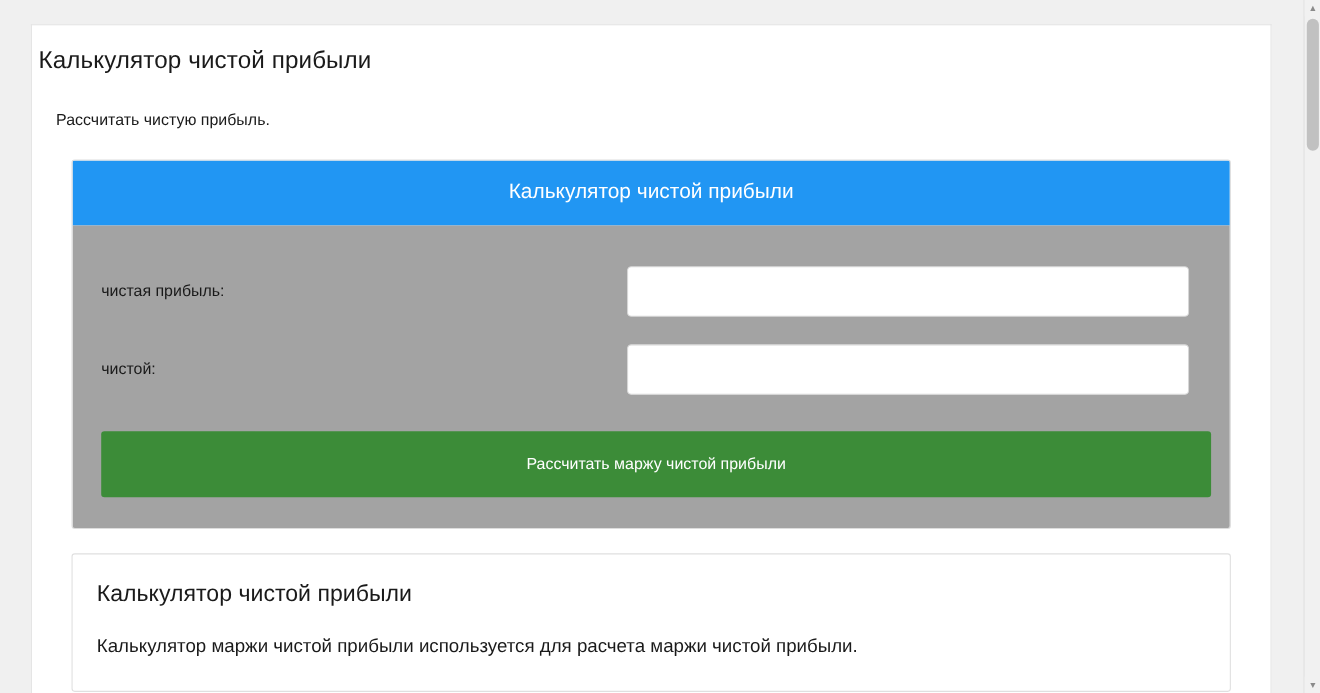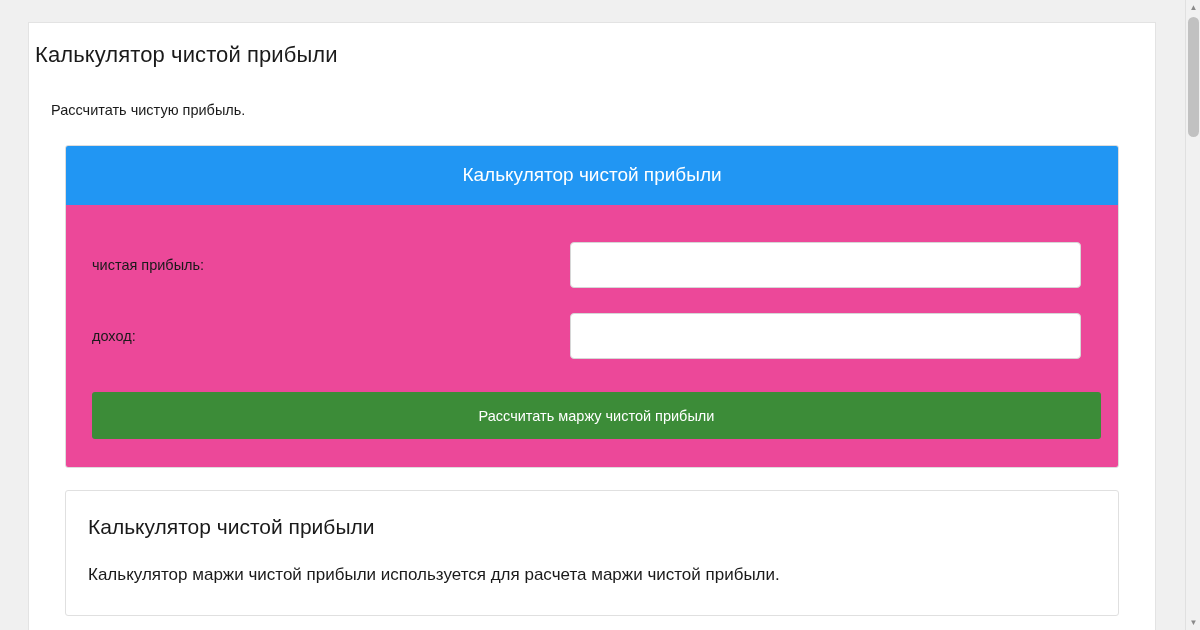--- a/index.html
+++ b/index.html
@@ -60,21 +60,21 @@
 
   .panel-head {
     background: #2196f3;
     color: #ffffff;
     text-align: center;
     font-size: 19px;
     padding: 18px 10px 19px 10px;
   }
 
   .panel-body {
-    background: #ec4899;
+    background: #a3a3a3;
     padding: 24px 26px 28px 26px;
   }
 
   .form-row {
     display: flex;
     align-items: center;
     min-height: 71px;
   }
 
   .form-label {
@@ -98,21 +98,21 @@
     font-family: "Liberation Sans", sans-serif;
     color: #333333;
     padding: 0 10px;
     outline: none;
   }
 
   .calc-button {
     display: block;
     width: 1009px;
     margin: 21px auto 0 auto;
-    height: 47px;
+    height: 60px;
     background: #3c8c38;
     color: #ffffff;
     border: none;
     border-radius: 3px;
     font-size: 14.5px;
     font-family: "Liberation Sans", sans-serif;
     cursor: pointer;
     text-align: center;
     line-height: 44px;
     padding: 0;
@@ -193,21 +193,21 @@
       <div class="panel-body">
 
         <div class="form-row">
           <div class="form-label">чистая прибыль:</div>
           <div class="form-field">
             <input type="text" placeholder="" style="">
           </div>
         </div>
 
         <div class="form-row">
-          <div class="form-label">доход:</div>
+          <div class="form-label">чистой:</div>
           <div class="form-field">
             <input type="text" placeholder="" style="">
           </div>
         </div>
 
         <button class="calc-button">Рассчитать маржу чистой прибыли</button>
 
       </div>
     </section>
 

